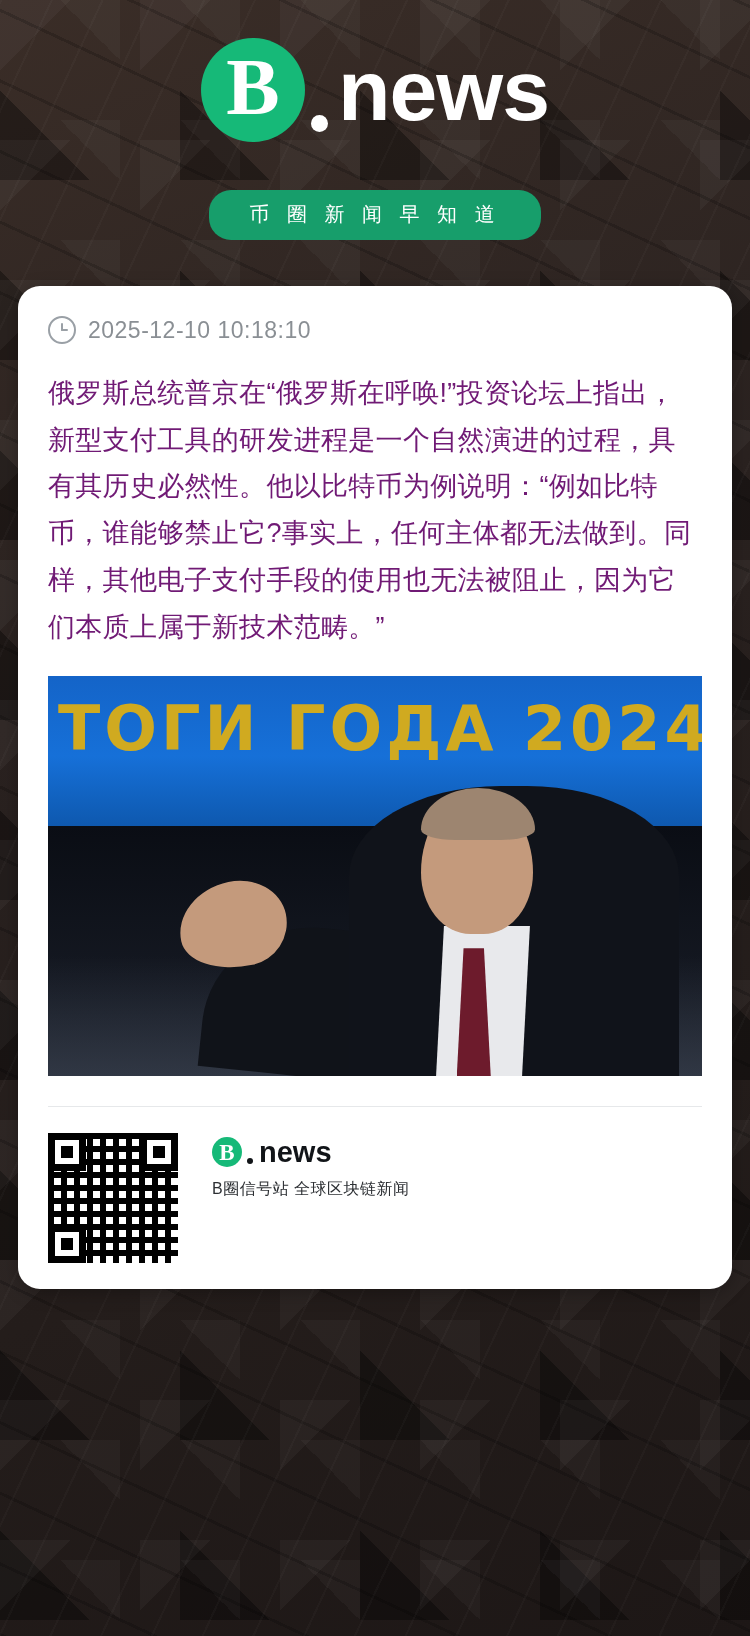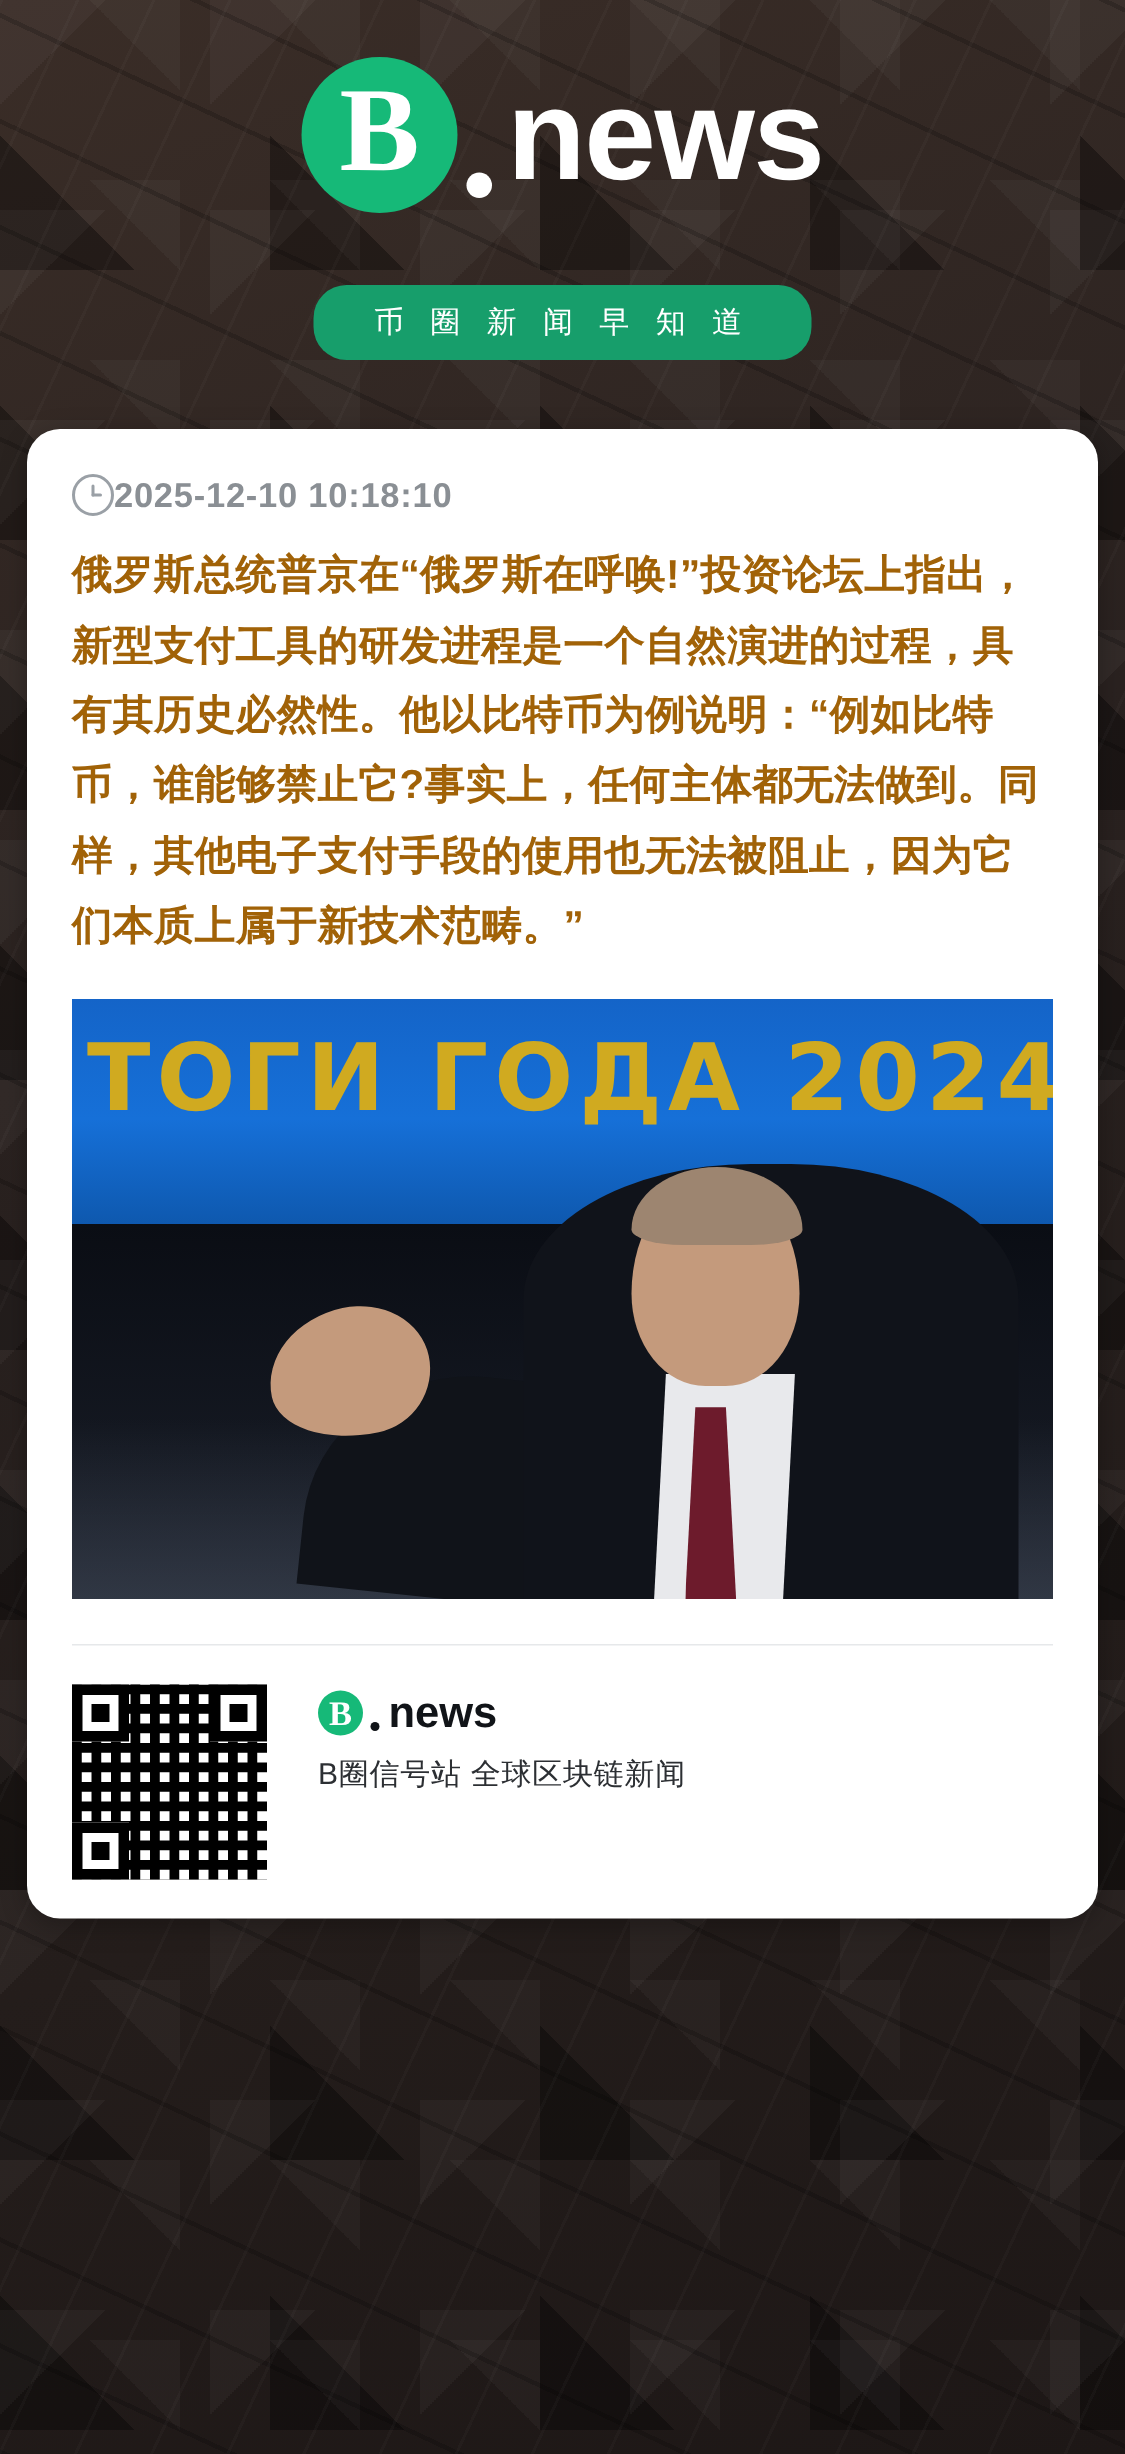--- a/index.html
+++ b/index.html
@@ -104,22 +104,22 @@
   .card {
     margin: 46px 18px 0;
     background: #ffffff;
     border-radius: 22px;
     padding: 30px 30px 26px;
     box-shadow: 0 4px 18px rgba(0,0,0,0.28);
   }
   .meta-row {
     display: flex;
     align-items: center;
-    margin-bottom: 16px;
-    font-weight: bold;
+    gap: 12px;
+    margin-bottom: 26px;
   }
   .clock-icon {
     width: 28px;
     height: 28px;
     border-radius: 50%;
     border: 2px solid #9aa0a6;
     position: relative;
     flex: none;
   }
   .clock-icon::before, .clock-icon::after {
@@ -138,26 +138,25 @@
 
   .headline {
     color: #111418;
     font-size: 36px;
     font-weight: bold;
     line-height: 1.33;
     letter-spacing: 0.5px;
     margin-bottom: 30px;
   }
   .body-text {
-    color: #a16207;
+    color: #701a75;
     font-size: 27px;
     line-height: 1.73;
     letter-spacing: 0.3px;
     margin-bottom: 26px;
-    font-weight: bold;
   }
 
   
   .photo {
     position: relative;
     width: 100%;
     height: 400px;
     overflow: hidden;
     background: #05070d;
   }
@@ -320,21 +319,21 @@
     flex: none;
   }
   .footer-word {
     color: #111418;
     font-size: 29px;
     font-weight: bold;
     line-height: 1;
   }
   .footer-tag {
     color: #2c2f33;
-    font-size: 20px;
+    font-size: 16px;
     margin-bottom: 24px;
     letter-spacing: 0.5px;
   }
   .footer-cta {
     color: #e8533f;
     font-size: 21px;
     letter-spacing: 0.5px;
   }
 </style>
 </head>

